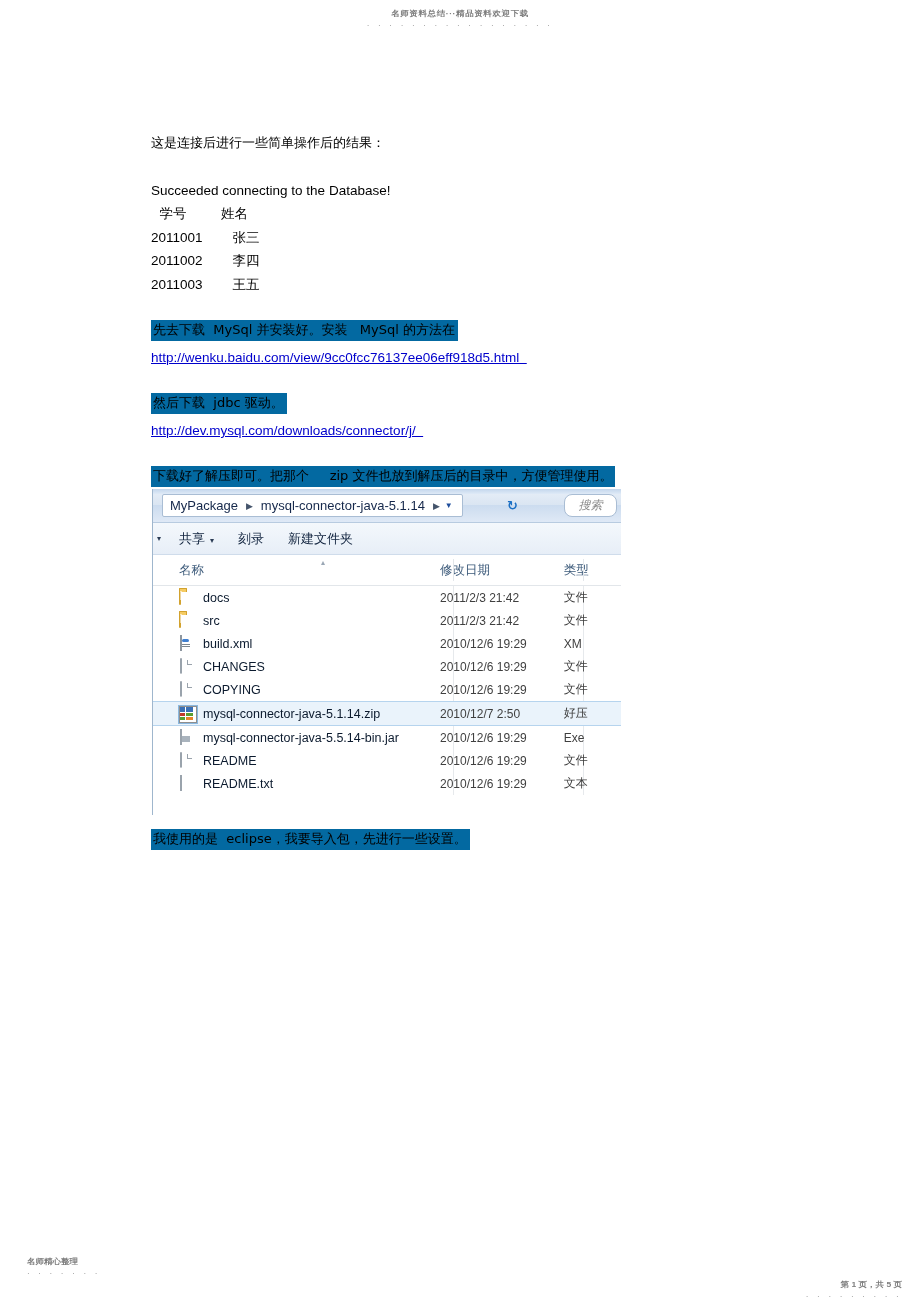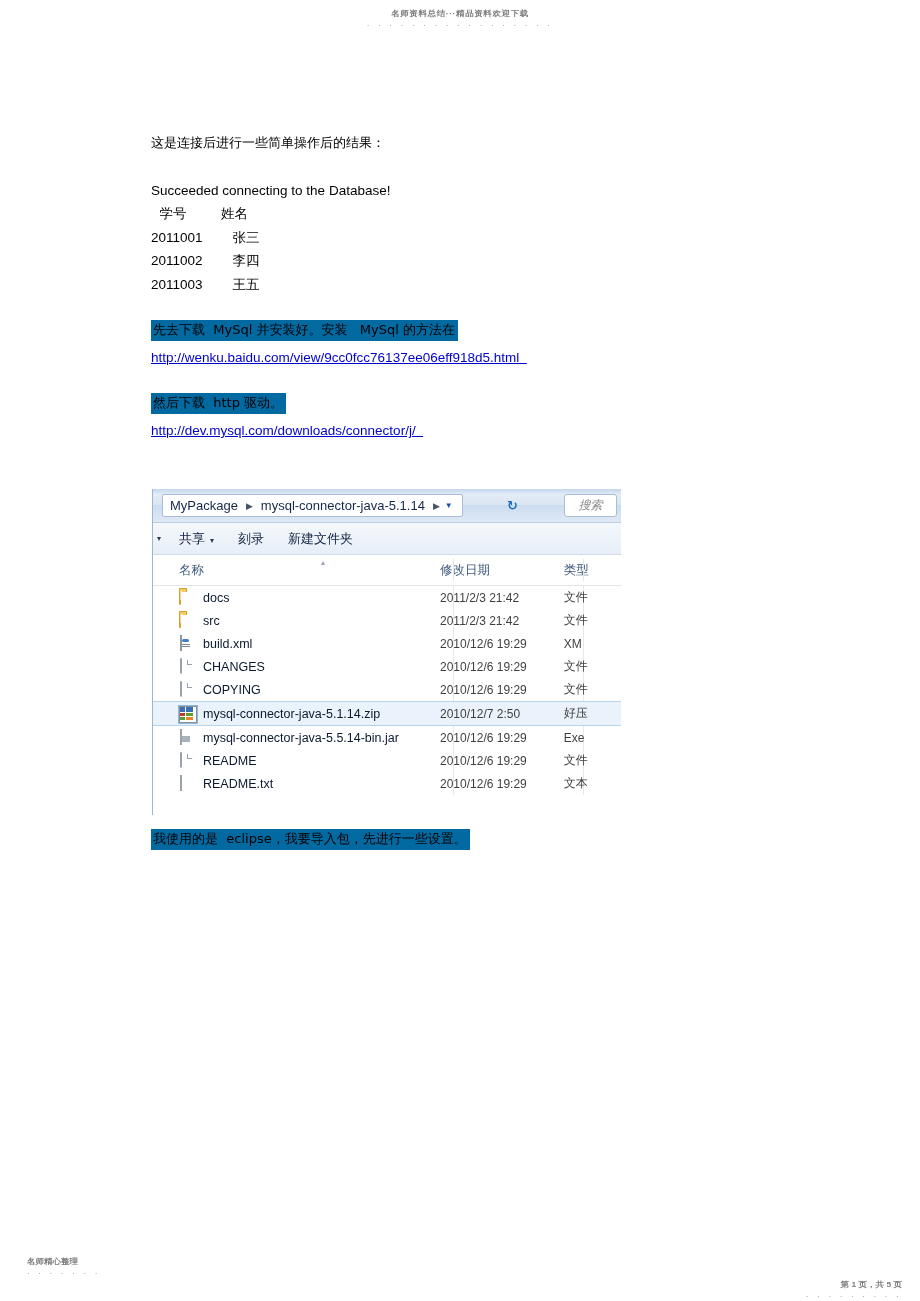--- a/index.html
+++ b/index.html
@@ -179,21 +179,21 @@
     color: #1a6fc4;
     font-weight: bold;
   }
   .search-box {
     width: 60px;
     height: 23px;
     margin-right: 4px;
     margin-left: 2px;
     background: #ffffff;
     border: 1px solid #a9bdd4;
-    border-radius: 3px;
+    border-radius: 8px;
     display: flex;
     align-items: center;
     justify-content: center;
     box-sizing: border-box;
   }
   .search-box span {
     font-size: 12px;
     color: #8c8c8c;
     font-style: italic;
     font-family: "DejaVu Sans", sans-serif;
@@ -438,29 +438,32 @@
     <span class="hl">先去下载  MySql 并安装好。安装   MySql 的方法在</span>
   </div>
   <div style="height:6px"></div>
   <div>
     <a class="url" href="#">http://wenku.baidu.com/view/9cc0fcc76137ee06eff918d5.html  </a>
   </div>
 
   <div class="spacer-l"></div>
 
   <div>
-    <span class="hl">然后下载  http 驱动。</span>
+    <span class="hl">然后下载  jdbc 驱动。</span>
   </div>
   <div style="height:6px"></div>
   <div>
     <a class="url" href="#">http://dev.mysql.com/downloads/connector/j/  </a>
   </div>
 
   <div class="spacer-l"></div>
 
+  <div>
+    <span class="hl">下载好了解压即可。把那个     zip 文件也放到解压后的目录中，方便管理使用。</span>
+  </div>
 </div>
 
 <div class="explorer">
 
   <div class="exp-addrbar">
     <div class="crumbs">
       <span class="crumb">MyPackage</span>
       <span class="crumb-sep">▶</span>
       <span class="crumb">mysql-connector-java-5.1.14</span>
       <span class="crumb-sep">▶</span>

